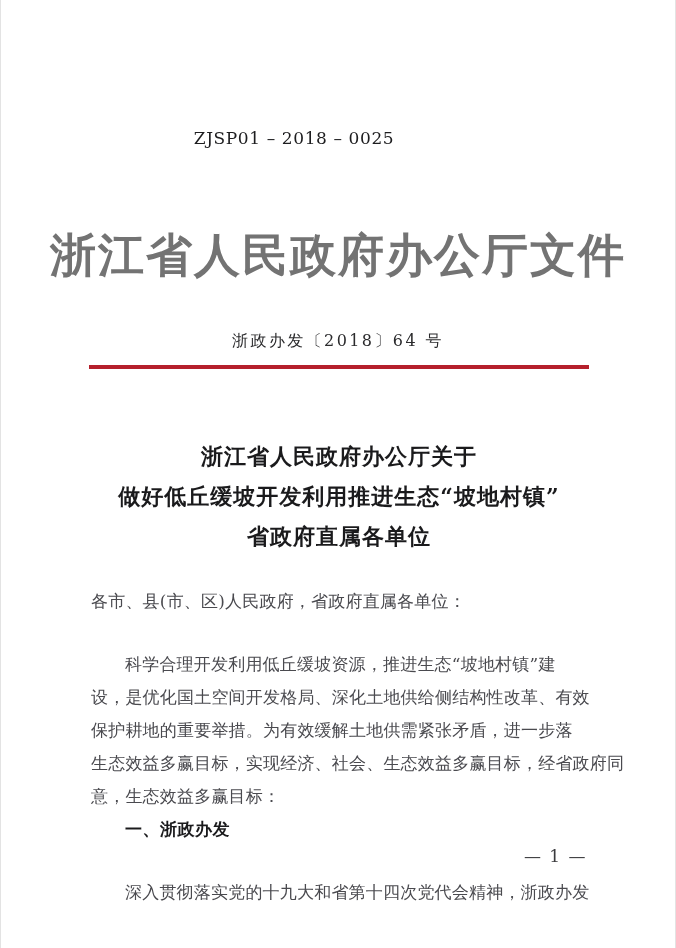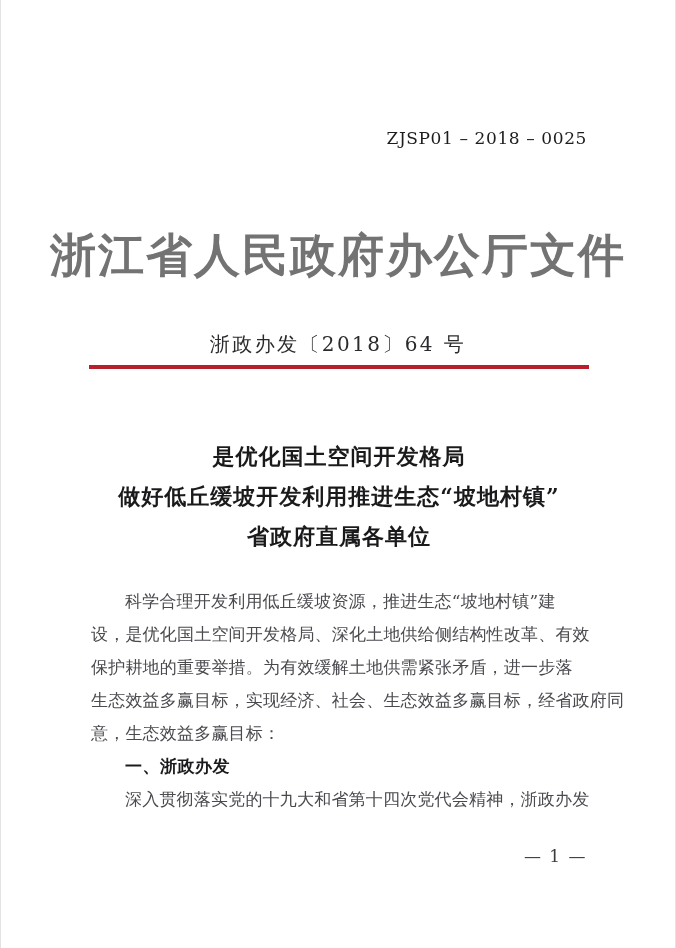--- a/index.html
+++ b/index.html
@@ -22,21 +22,21 @@
     box-sizing: border-box;
     overflow: hidden;
   }
 
   
   .doc-number {
     position: absolute;
     top: 128px;
     left: 0;
     right: 88px;
-    text-align: right;
+    text-align: center;
     font-family: "DejaVu Serif", "Liberation Serif", serif;
     font-size: 17px;
     letter-spacing: 0.6px;
     color: #1d1d1f;
     white-space: nowrap;
   }
 
   
   .masthead {
     position: absolute;
@@ -54,21 +54,21 @@
   }
 
   
   .issue-ref {
     position: absolute;
     top: 331px;
     left: 0;
     width: 100%;
     text-align: center;
     font-family: "DejaVu Serif", "Liberation Serif", serif;
-    font-size: 20px;
+    font-size: 16px;
     letter-spacing: 2.4px;
     color: #2b2b2d;
     white-space: nowrap;
   }
 
   
   .red-rule {
     position: absolute;
     top: 365px;
     left: 88px;
@@ -103,21 +103,21 @@
   .salutation,
   .body-line,
   .section-heading {
     font-family: "DejaVu Serif", "Liberation Serif", serif;
     font-size: 17px;
     line-height: 33px;
     letter-spacing: 0.2px;
     color: #4a4a4f;
     white-space: nowrap;
   }
-  .body-line.indent { text-indent: 34px; }
+  .body-line.indent { text-indent: 34px; margin-top: 30px; }
   .section-heading {
     font-family: "DejaVu Sans", "Liberation Sans", sans-serif;
     font-weight: bold;
     color: #1a1a1c;
     text-indent: 34px;
     letter-spacing: 0.5px;
   }
 
   
   .page-footer {
@@ -140,27 +140,28 @@
 
   <div class="doc-number">ZJSP01 – 2018 – 0025</div>
 
   <div class="masthead">浙江省人民政府办公厅文件</div>
 
   <div class="issue-ref">浙政办发〔2018〕64 号</div>
 
   <div class="red-rule"></div>
 
   <div class="doc-title">
-    <span class="tline">是优化国土空间开发格局</span>
+    <span class="tline">浙江省人民政府办公厅关于</span>
     <span class="tline">做好低丘缓坡开发利用推进生态“坡地村镇”</span>
     <span class="tline">省政府直属各单位</span>
   </div>
 
   <div class="body-area">
 
+    <div class="salutation">各市、县(市、区)人民政府，省政府直属各单位：</div>
 
     <div class="body-line indent">科学合理开发利用低丘缓坡资源，推进生态“坡地村镇”建</div>
     <div class="body-line">设，是优化国土空间开发格局、深化土地供给侧结构性改革、有效</div>
     <div class="body-line">保护耕地的重要举措。为有效缓解土地供需紧张矛盾，进一步落</div>
     <div class="body-line">生态效益多赢目标，实现经济、社会、生态效益多赢目标，经省政府同</div>
     <div class="body-line">意，生态效益多赢目标：</div>
 
     <div class="section-heading">一、浙政办发</div>
 
     <div class="body-line indent">深入贯彻落实党的十九大和省第十四次党代会精神，浙政办发</div>

